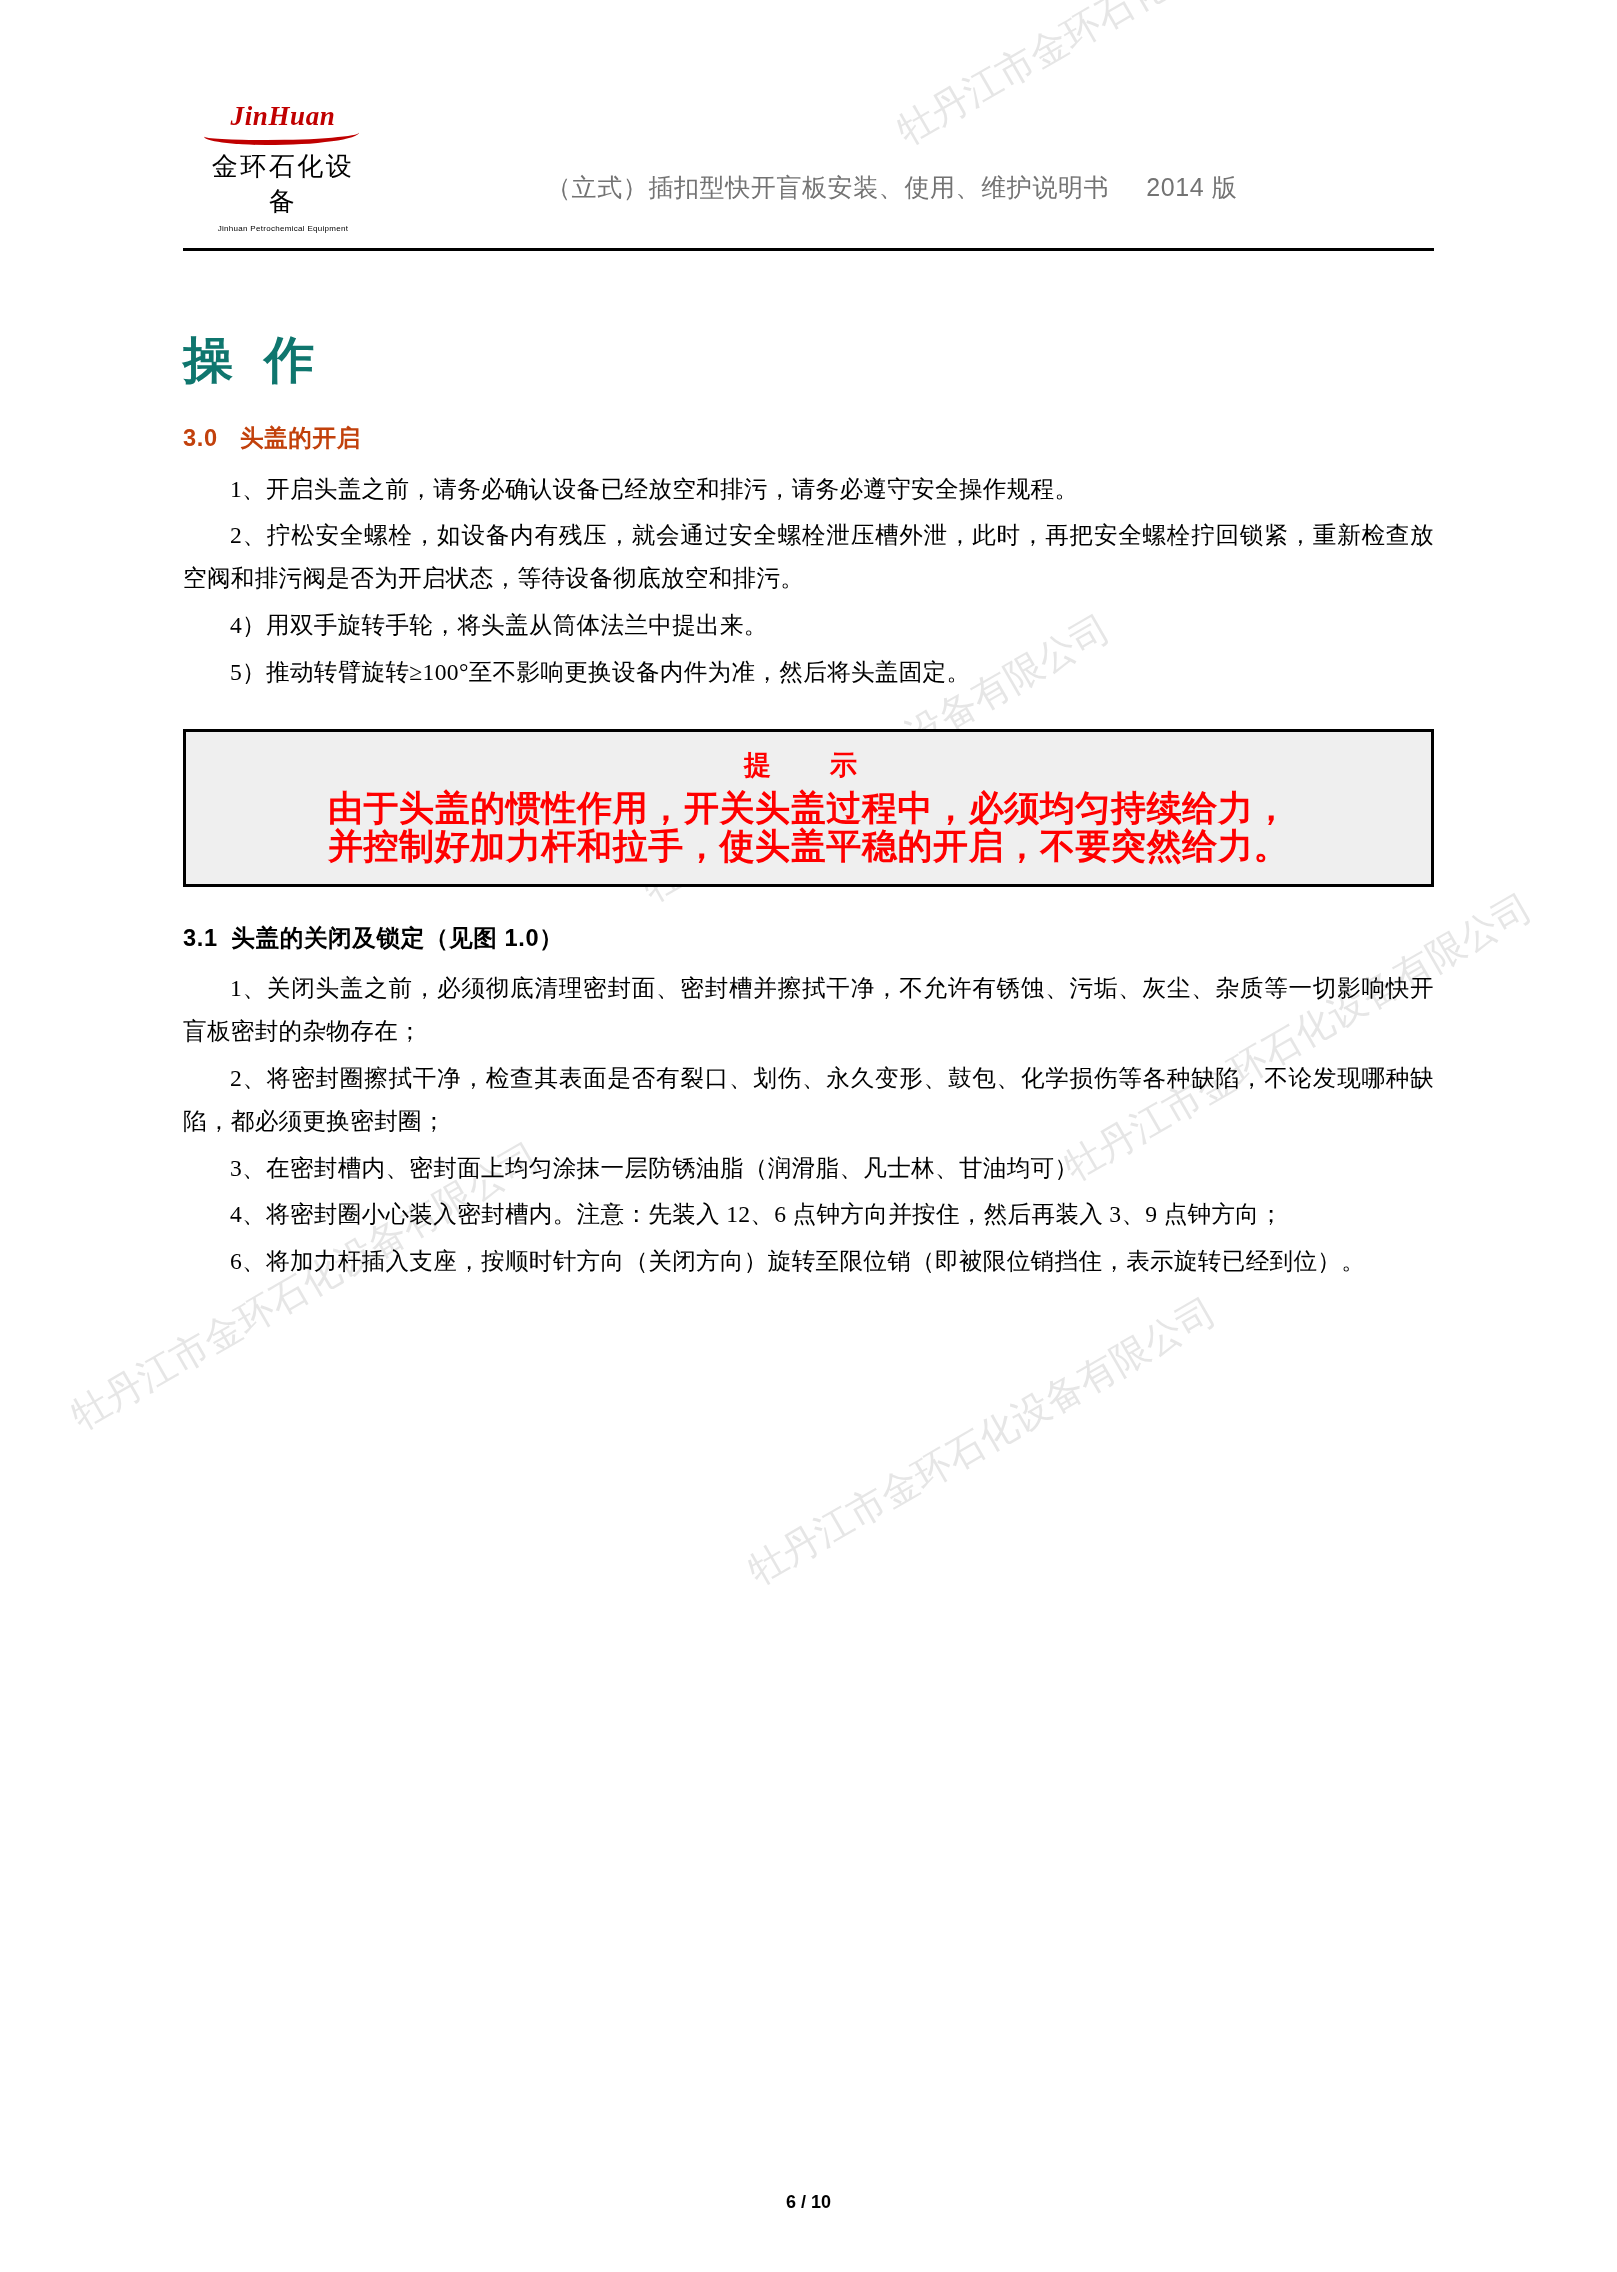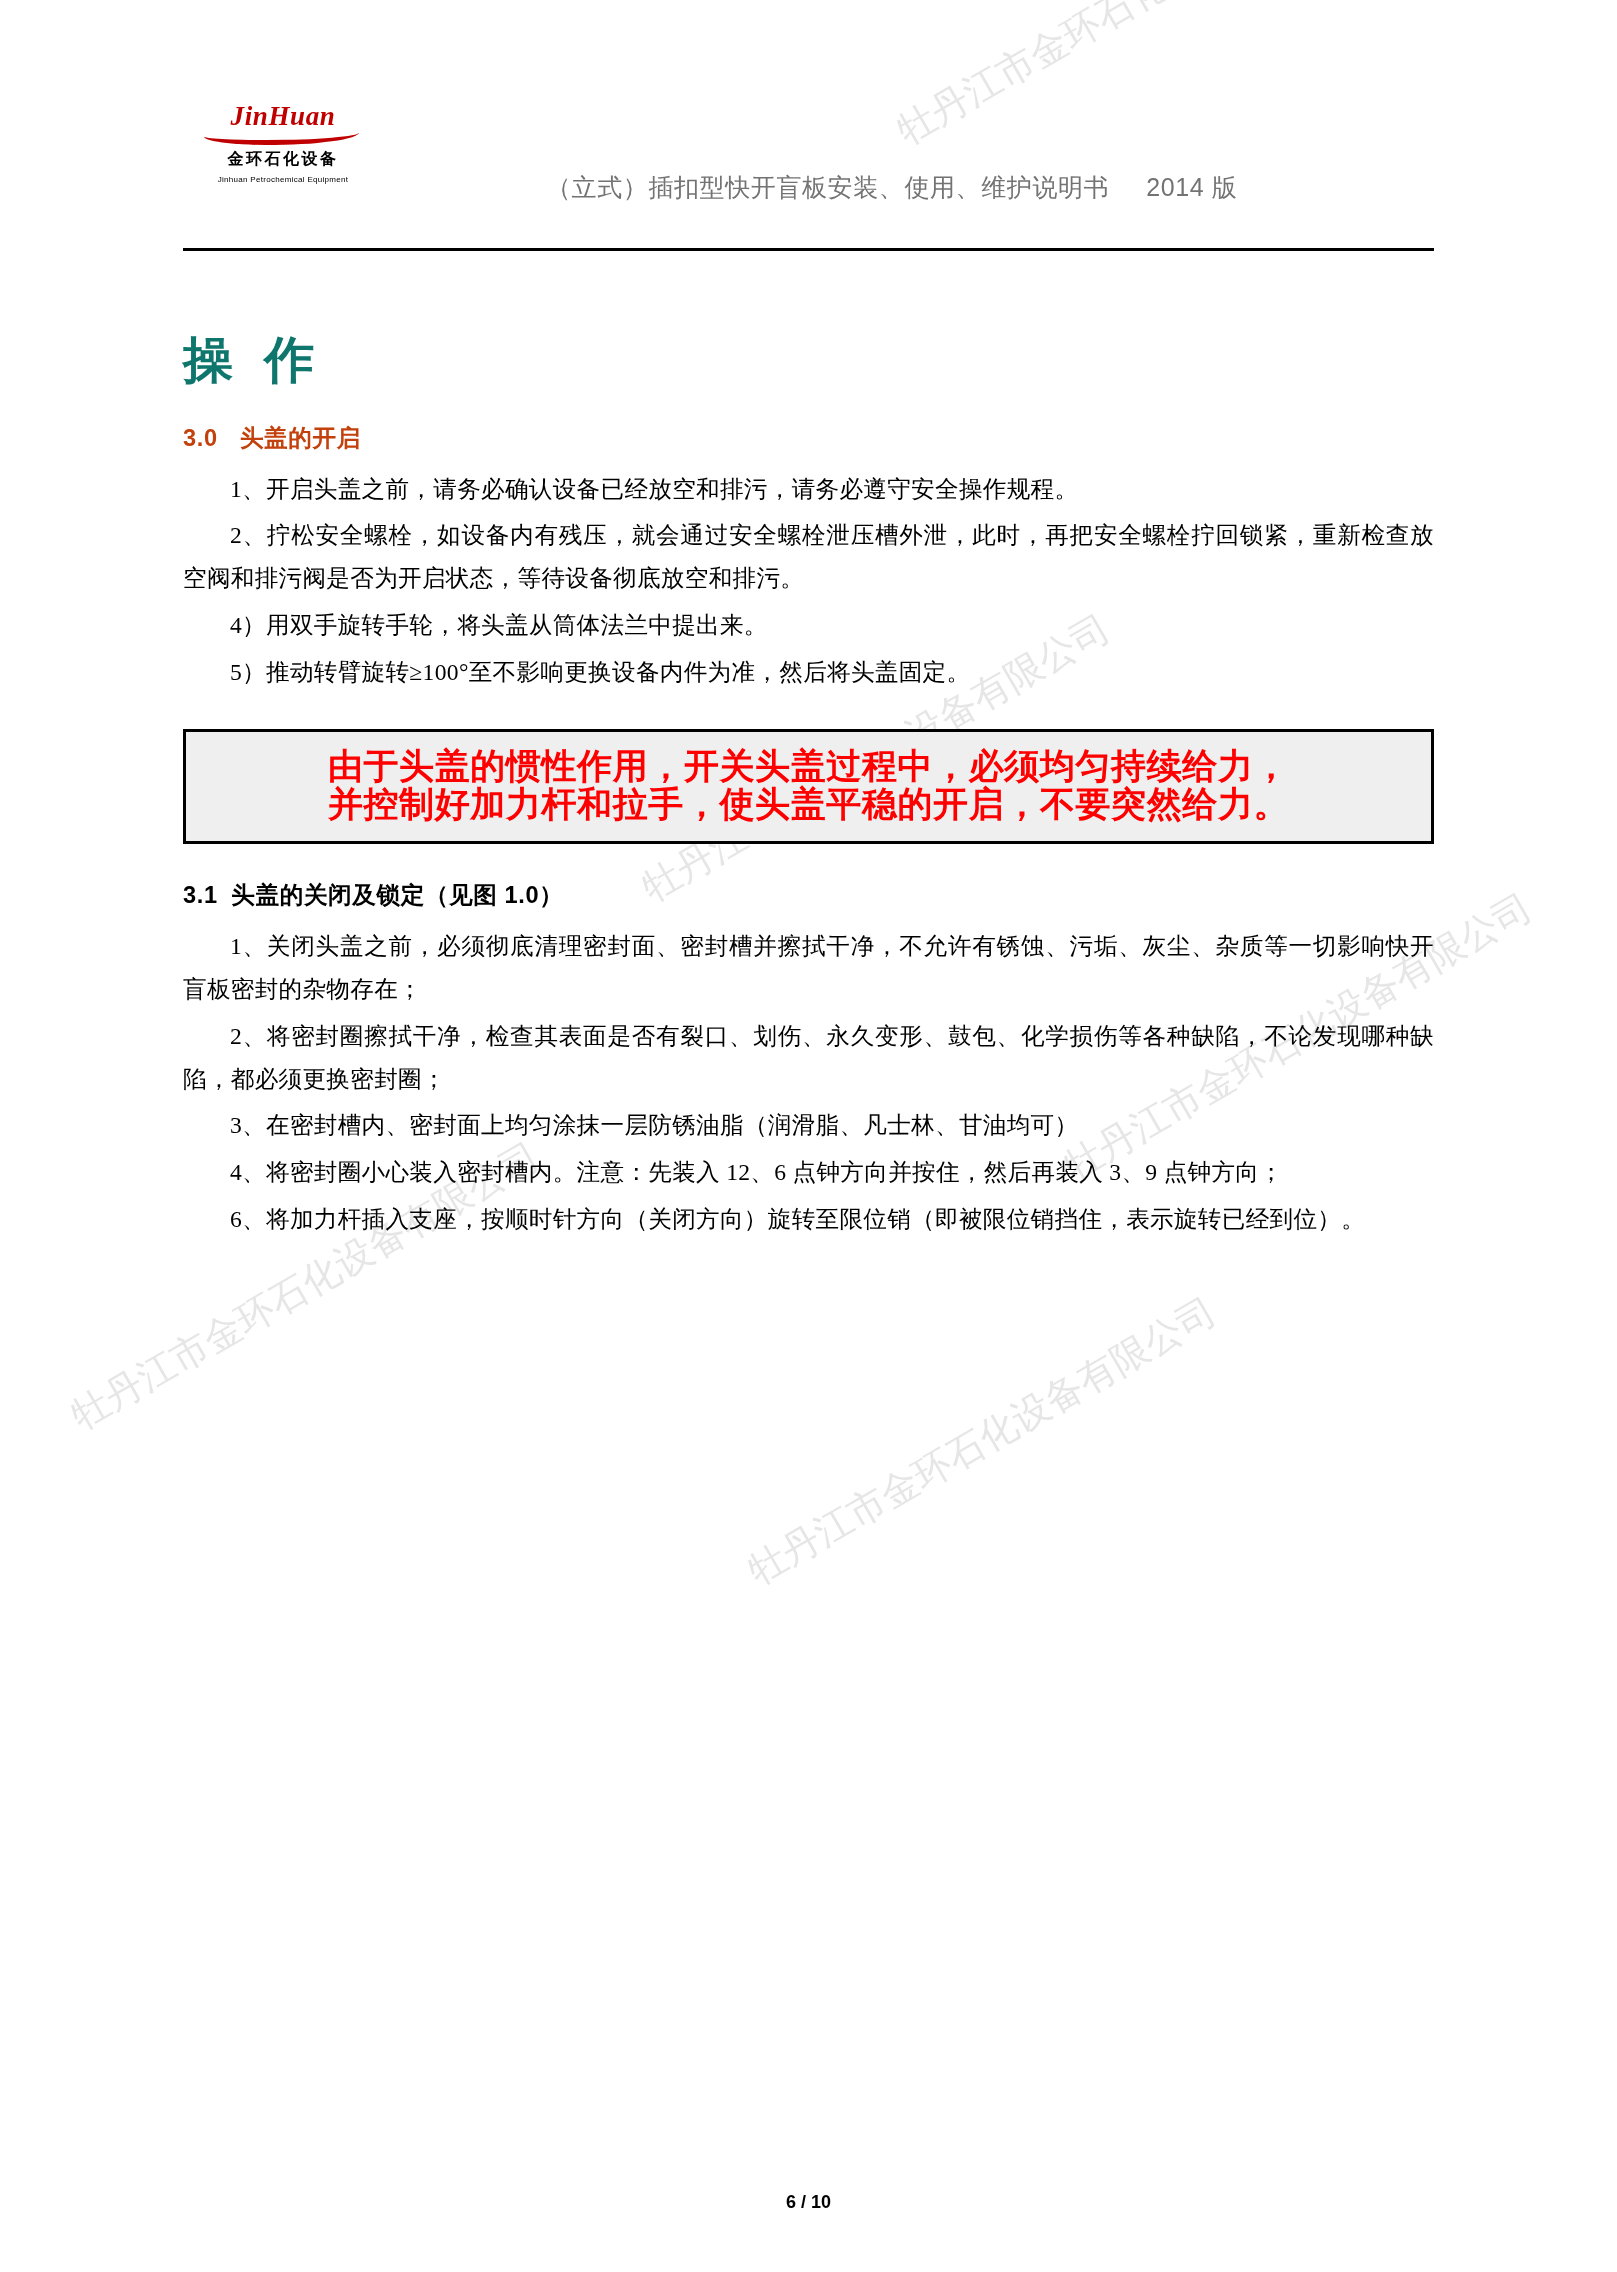--- a/index.html
+++ b/index.html
@@ -70,22 +70,22 @@
     position: absolute;
     left: 5px;
     top: 25px;
     width: 155px;
     height: 16px;
     border-bottom: 5.6px solid #c00000;
     border-radius: 0 0 60% 40%;
   }
   .logo-cn {
     font-family: "Liberation Sans", sans-serif;
-    font-weight: bold;
-    font-size: 16px;
+    font-weight: normal;
+    font-size: 26px;
     color: #000000;
     letter-spacing: 2.5px;
     margin-top: 7.4px;
   }
   .logo-en {
     font-family: "Liberation Sans", sans-serif;
     font-size: 8px;
     color: #000000;
     letter-spacing: 0.3px;
     margin-top: 5px;
@@ -238,20 +238,21 @@
     <h2 class="sub-head">
       <span class="num">3.0</span><span>头盖的开启</span>
     </h2>
 
     <p class="para indent">1、开启头盖之前，请务必确认设备已经放空和排污，请务必遵守安全操作规程。</p>
     <p class="para indent">2、拧松安全螺栓，如设备内有残压，就会通过安全螺栓泄压槽外泄，此时，再把安全螺栓拧回锁紧，重新检查放空阀和排污阀是否为开启状态，等待设备彻底放空和排污。</p>
     <p class="para indent">4）用双手旋转手轮，将头盖从筒体法兰中提出来。</p>
     <p class="para indent">5）推动转臂旋转≥100°至不影响更换设备内件为准，然后将头盖固定。</p>
 
     <div class="notice">
+      <div class="notice-title">提　示</div>
       <div class="notice-line">由于头盖的惯性作用，开关头盖过程中，必须均匀持续给力，</div>
       <div class="notice-line">并控制好加力杆和拉手，使头盖平稳的开启，不要突然给力。</div>
     </div>
 
     <h2 class="sub-head-light">
       <span class="num">3.1</span><span>头盖的关闭及锁定（见图 1.0）</span>
     </h2>
 
     <p class="para indent">1、关闭头盖之前，必须彻底清理密封面、密封槽并擦拭干净，不允许有锈蚀、污垢、灰尘、杂质等一切影响快开盲板密封的杂物存在；</p>
     <p class="para indent">2、将密封圈擦拭干净，检查其表面是否有裂口、划伤、永久变形、鼓包、化学损伤等各种缺陷，不论发现哪种缺陷，都必须更换密封圈；</p>

